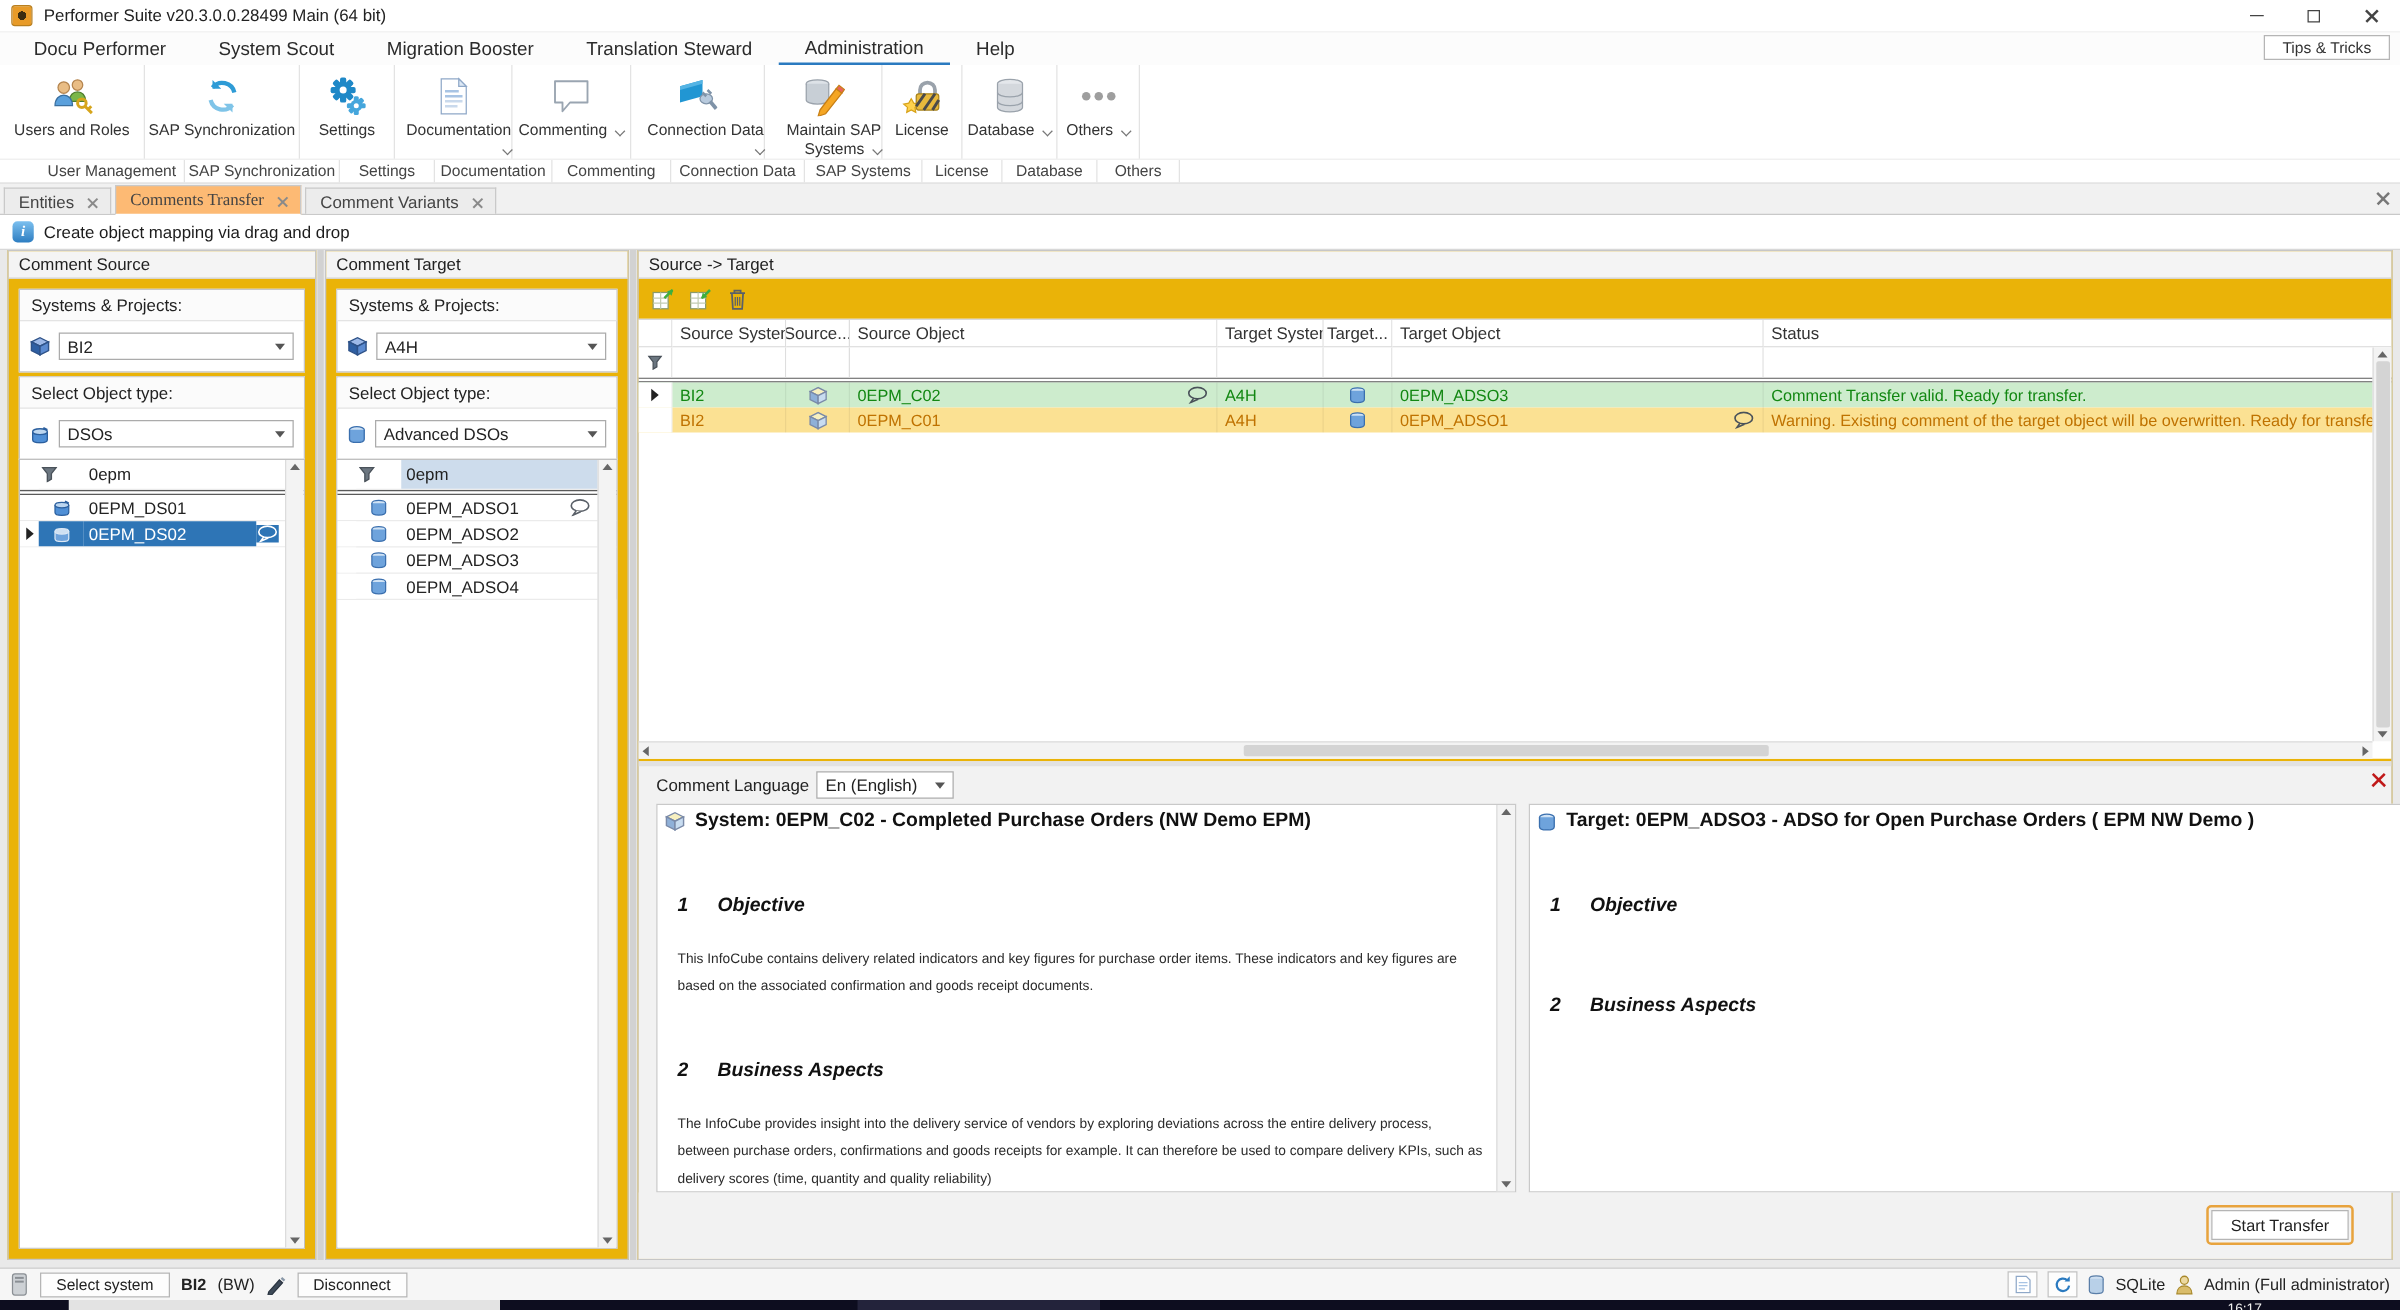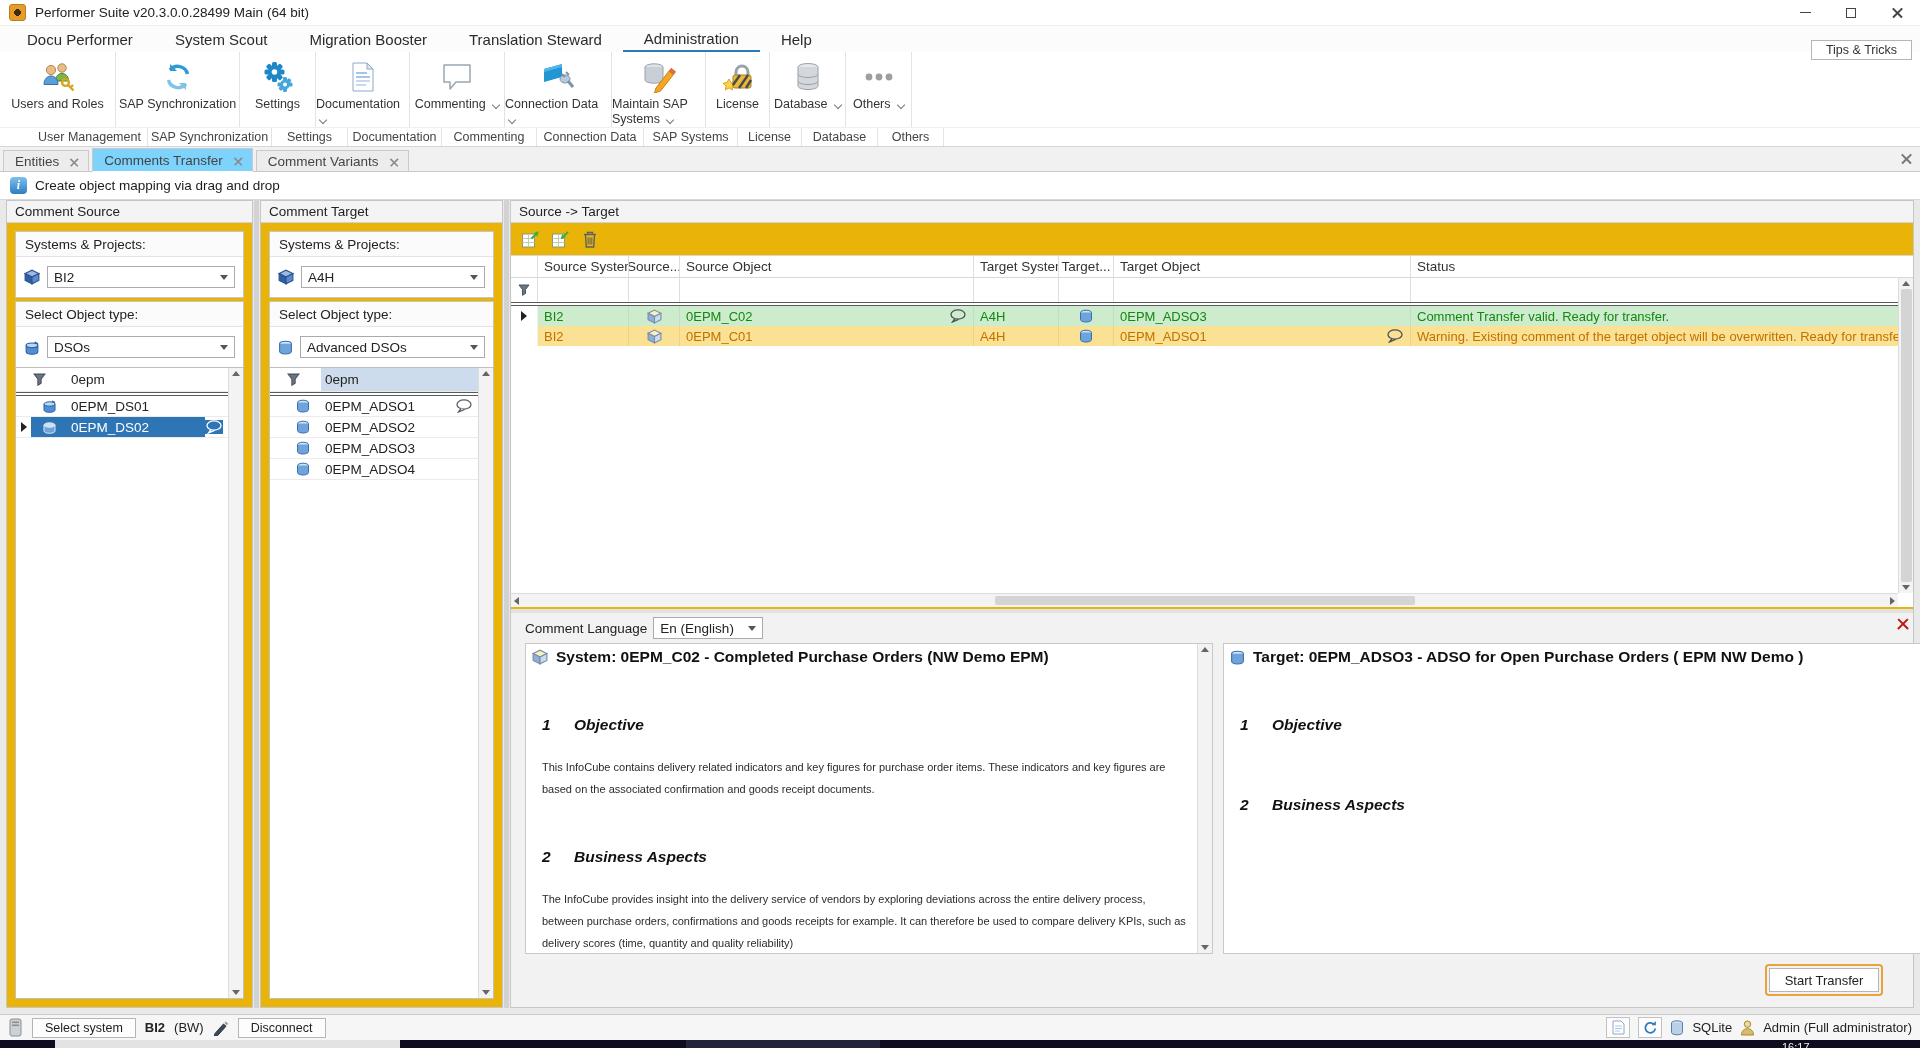--- a/index.html
+++ b/index.html
@@ -23,36 +23,36 @@
 .titletext { font-size:13.5px; color:#222; }
 .wincontrols { margin-left:auto; display:flex; height:100%; }
 .winbtn { width:46px; height:100%; display:flex; align-items:center; justify-content:center; color:#444; }
 .ic-min { width:11px; height:1.6px; background:#444; display:inline-block; }
 .ic-max { width:10px; height:10px; border:1.4px solid #444; display:inline-block; }
 
 
 .menubar { height:26px; background:#fcfcfc; display:flex; align-items:stretch; padding-left:6px; position:relative; }
 .menu-item { padding:0 21px; font-size:15px; color:#2b2b2b; display:flex; align-items:center; }
 .menu-item.active { border-bottom:2.5px solid #2a7ac0; }
-.tips-btn { position:absolute; right:8px; top:14px; border:1px solid #b5b5b5; background:#fff; padding:2px 14px; font-size:12.5px; color:#333; }
+.tips-btn { position:absolute; right:8px; top:2px; border:1px solid #b5b5b5; background:#fff; padding:2px 14px; font-size:12.5px; color:#333; }
 
 
 .ribbon { height:75px; background:#fff; display:flex; }
 .rgroup { border-right:1px solid #e3e3e3; display:flex; justify-content:center; }
 .ritem { display:flex; flex-direction:column; align-items:center; padding-top:7px; width:100%; }
 .ricon { height:36px; display:flex; align-items:center; justify-content:center; }
-.rlabel { font-size:12.5px; color:#333; text-align:left; line-height:15px; margin-top:2px; }
+.rlabel { font-size:12.5px; color:#333; text-align:right; line-height:15px; margin-top:2px; }
 .rlabel .chev { margin-left:4px; }
 .grouplabels { height:20px; background:#fff; border-bottom:1px solid #d6d6d6; border-top:1px solid #f0f0f0; display:flex;padding-left:32px; }
 .glabel { border-right:1px solid #e3e3e3; display:flex; align-items:center; justify-content:center; font-size:12.5px; color:#444; }
 
 
 .tabstrip { height:25px; background:#f1f1f1; border-bottom:1px solid #c9c9c9; display:flex; align-items:flex-end; padding-left:3px; position:relative; }
 .tab { height:21px; display:flex; align-items:center; gap:10px; padding:0 11px; border:1px solid #c9c9c9; border-bottom:none; background:#ececec; margin-right:3px; font-size:13.5px; color:#444; }
-.tab.active { background:#7dd3fc; height:24px; margin-bottom:-1px; border-bottom:1px solid #fff; }
+.tab.active { background:#fdba74; height:24px; margin-bottom:-1px; border-bottom:1px solid #fff;font-family:Liberation Serif, serif; }
 .tab .xicon { width:8px; height:8px; color:#8a8a8a; transform:scale(.8); }
 .strip-close { position:absolute; right:8px; top:6px; color:#777; }
 
 
 .infobar { height:28px; background:#fff; border-bottom:1px solid #d8d8d8; display:flex; align-items:center; gap:8px; padding-left:10px; font-size:13.5px; color:#1c1c1c; }
 .infoicon { width:17px; height:17px; border-radius:4px; background:linear-gradient(#7cc0ef,#2d7dc1); color:#fff; font-weight:bold; font-size:12px; font-family:"Liberation Serif",serif; display:flex; align-items:center; justify-content:center; font-style:italic; }
 
 
 .main { position:absolute; top:200px; left:0; right:0; height:808px; background:#e9e9e9; }
 .panel { position:absolute; top:0; bottom:0; background:#eab308; border:1px solid #c6c6c6; }

